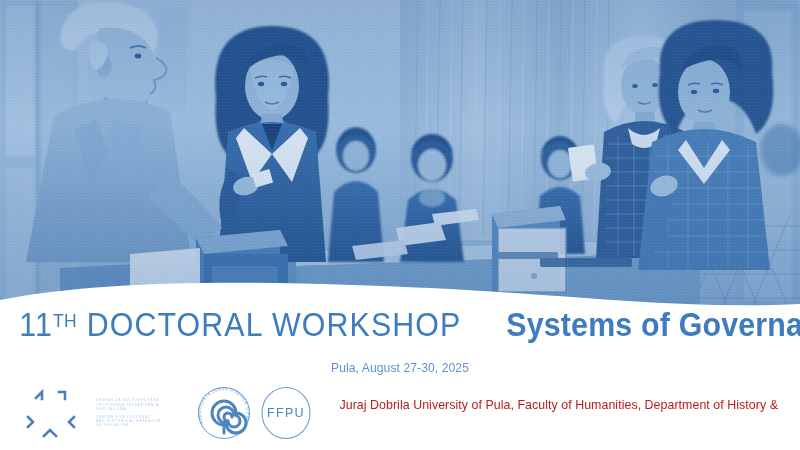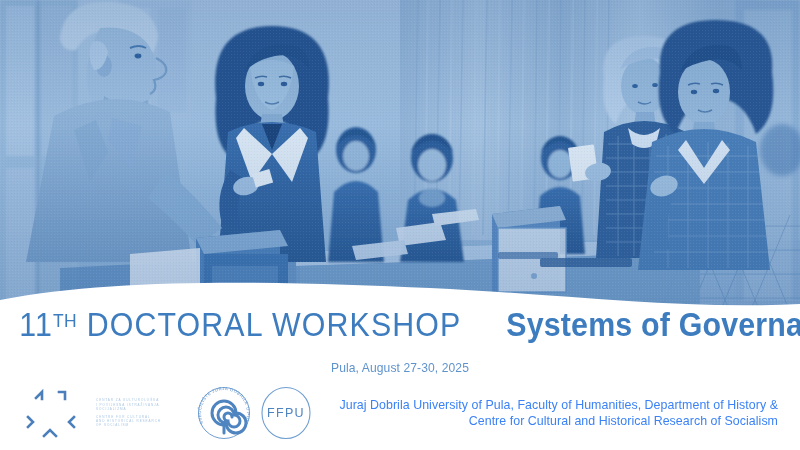--- a/index.html
+++ b/index.html
@@ -138,21 +138,21 @@
 
   .affiliation {
     position: absolute;
     right: 22px;
     top: 15px;
     width: 470px;
     text-align: right;
     font-family: "Liberation Sans Narrow", "Liberation Sans", sans-serif;
     font-size: 12.4px;
     line-height: 16px;
-    color: #3b82f6;
+    color: #b91c1c;
     letter-spacing: 0.05px;
   }
   .affiliation .ln { display: block; white-space: nowrap; }
 </style>
 </head>
 <body>
 
 <div class="poster">
 
   <div class="photo-area">
@@ -490,17 +490,16 @@
       </svg>
 
       <svg class="logo-ffpu" viewBox="0 0 52 56">
         <ellipse cx="26" cy="28" rx="24" ry="25.5" fill="none" stroke="#6f9ed0" stroke-width="1.1"></ellipse>
         <text x="26" y="32" text-anchor="middle" font-family="'Liberation Sans Narrow','Liberation Sans',sans-serif" font-size="12.5" letter-spacing="1.3" fill="#4e84c0">FFPU</text>
       </svg>
     </div>
 
     <div class="affiliation">
       <span class="ln">Juraj Dobrila University of Pula, Faculty of Humanities, Department of History &amp;</span>
-      <span class="ln">Centre for Cultural and Historical Research of Socialism</span>
     </div>
   </div>
 
 </div>
 
 </body></html>

